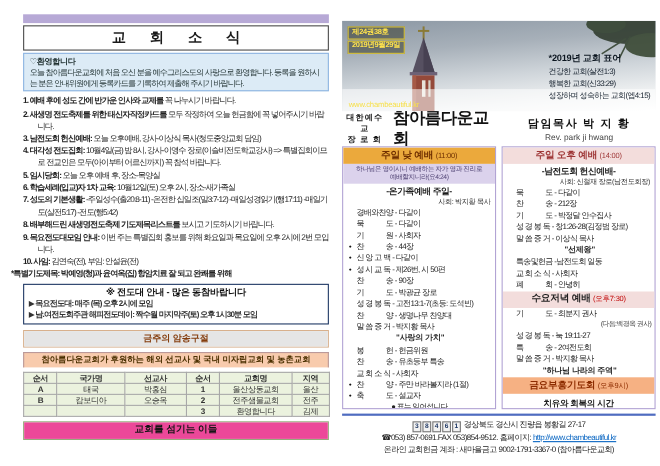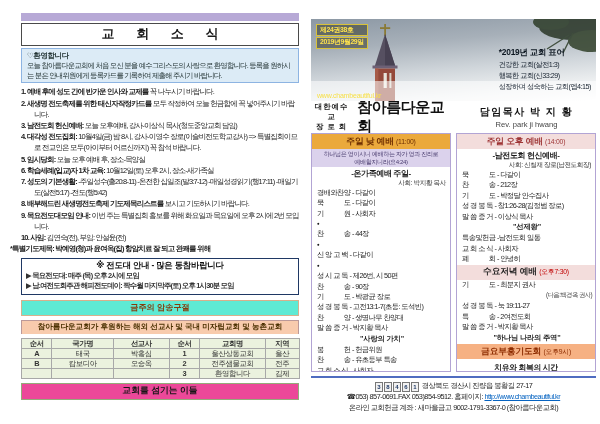--- a/index.html
+++ b/index.html
@@ -14,21 +14,21 @@
   .welcome .w-title{font-weight:bold;display:block;letter-spacing:-0.3px;}
   .notices{margin-top:3px;font-size:7.5px;letter-spacing:-0.8px;line-height:11.2px;color:#222;}
   .notice{padding-left:13px;text-indent:-13px;}
   .notice .n-num{font-weight:bold;}
   .notice .n-b{font-weight:bold;}
   .special{font-weight:bold;padding-left:2px;}
   .evang{border:1.5px solid #1f3864;margin-top:4px;padding:1px 4px 2px;font-size:7.4px;letter-spacing:-0.8px;line-height:10.4px;background:#fff;}
   .evang-title{text-align:center;font-weight:bold;font-size:8.4px;letter-spacing:-0.2px;color:#111;}
   .evang-item{font-weight:bold;color:#333;white-space:nowrap;overflow:hidden;}
   .verse-box{margin-top:5px;border:1px solid #d8b08c;}
-  .verse-title{background:#5eead4;color:#843c0c;font-weight:bold;text-align:center;font-size:8.2px;padding:1.5px 0;}
+  .verse-title{background:#e5e5e5;color:#843c0c;font-weight:bold;text-align:center;font-size:8.2px;padding:1.5px 0;}
   .verse-line{text-align:center;font-size:7.6px;letter-spacing:-0.4px;font-weight:bold;color:#5d4519;padding:1.5px 0;background:#fff;}
   .verse-body > .verse-line:nth-of-type(1){background:#edf3df;}
   .missions{display:table;width:100%;margin-top:4px;border-collapse:collapse;font-size:7.4px;letter-spacing:-0.4px;text-align:center;color:#333;}
   .m-title{border:1px solid #b99;background:#f8cbad;font-weight:bold;font-size:7.6px;color:#4a3000;padding:1.5px 0;text-align:center;}
   .m-row{display:table-row;}
   .m-cell{display:table-cell;border:1px solid #a8a8a8;background:#ebf2de;height:9px;line-height:9px;vertical-align:middle;}
   .m-cell.head{font-weight:bold;}
   .m-row .m-cell:nth-child(1){width:30px;font-weight:bold;}
   .m-row .m-cell:nth-child(2){width:62px;}
   .m-row .m-cell:nth-child(3){width:56px;}
@@ -60,21 +60,21 @@
   .head-morning{background:#eba93c;color:#6f2f00;}
   .head-pink-red{background:#f3dddc;color:#9e3535;}
   .head-pink{background:#f3dddc;color:#1d1d1d;}
   .head-orange{background:#f6b183;color:#8d2c00;}
   .svc-time{font-size:6.8px;font-weight:normal;}
   .time-red{color:#c00000;}
   .svc-verse{background:#dbd2ec;color:#4f4273;font-size:6.1px;letter-spacing:-0.4px;text-align:center;line-height:1.3;padding:1px 2px;}
   .svc-sub{text-align:center;font-weight:bold;font-size:8px;letter-spacing:-0.4px;margin-top:1px;color:#1b1b1b;}
   .svc-leader{text-align:right;font-size:6.6px;letter-spacing:-0.4px;padding-right:4px;color:#333;}
   .order{padding:0 3px 0 5px;}
-  .order-line{display:flex;font-size:7.3px;letter-spacing:-0.6px;line-height:10.4px;color:#1e1e1e;flex-direction:column;}
+  .order-line{display:flex;font-size:7.3px;letter-spacing:-0.6px;line-height:10.4px;color:#1e1e1e;}
   .star{width:7px;flex:none;font-size:4.5px;line-height:10.4px;color:#111;}
   .ol-text{white-space:pre;}
   .order-line.center{display:block;text-align:center;font-weight:bold;letter-spacing:-0.2px;}
   .order-line.center-note{display:block;text-align:center;font-size:7px;color:#222;}
   .order-line.right-note{display:block;text-align:right;font-size:6.4px;color:#444;}
   .svc-body{text-align:center;font-size:7.8px;font-weight:bold;letter-spacing:-0.3px;padding:2.5px 0;color:#222;}
   .footer{margin-top:4px;border-top:2px solid #4f6cc0;padding-top:3px;font-size:7.3px;letter-spacing:-0.5px;text-align:center;color:#222;line-height:10.6px;}
   .postal{display:inline-flex;gap:1px;margin-right:3px;vertical-align:-1px;}
   .postal span{border:1px solid #777;width:6px;height:8px;font-size:6px;line-height:8px;display:inline-block;color:#1f3864;font-weight:bold;background:#f2f2f2;}
   .footer a{color:#0563c1;text-decoration:underline;}

